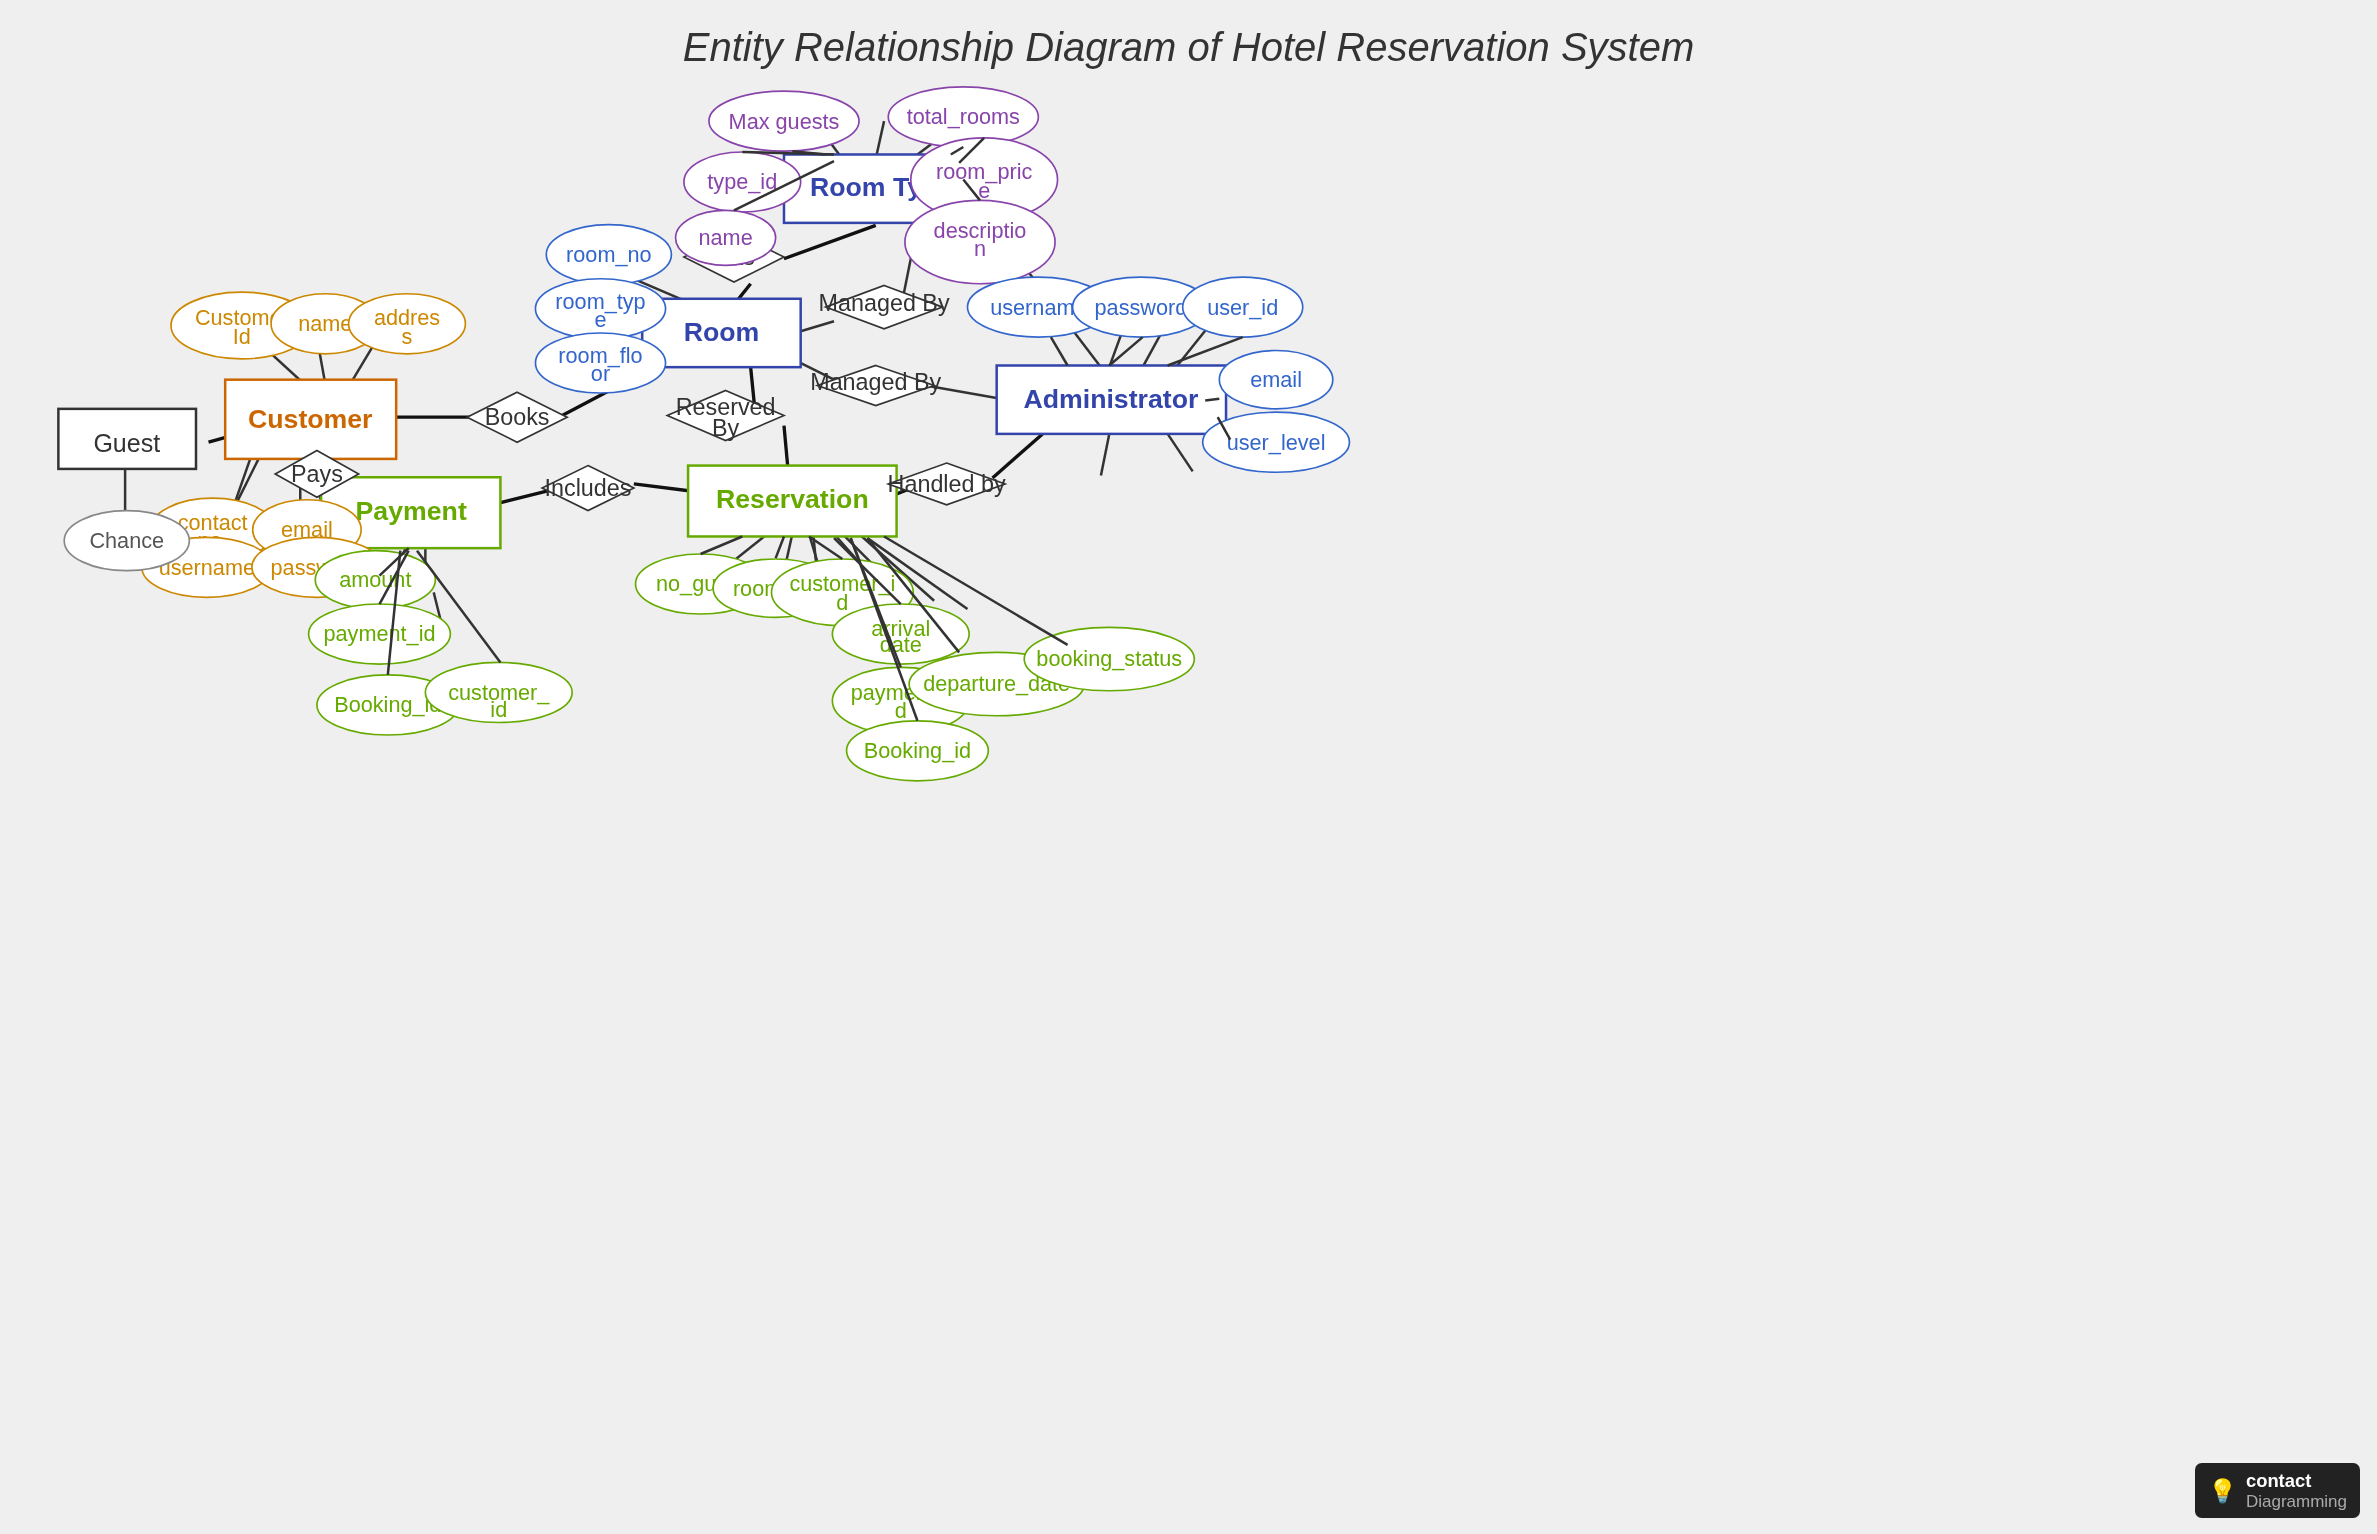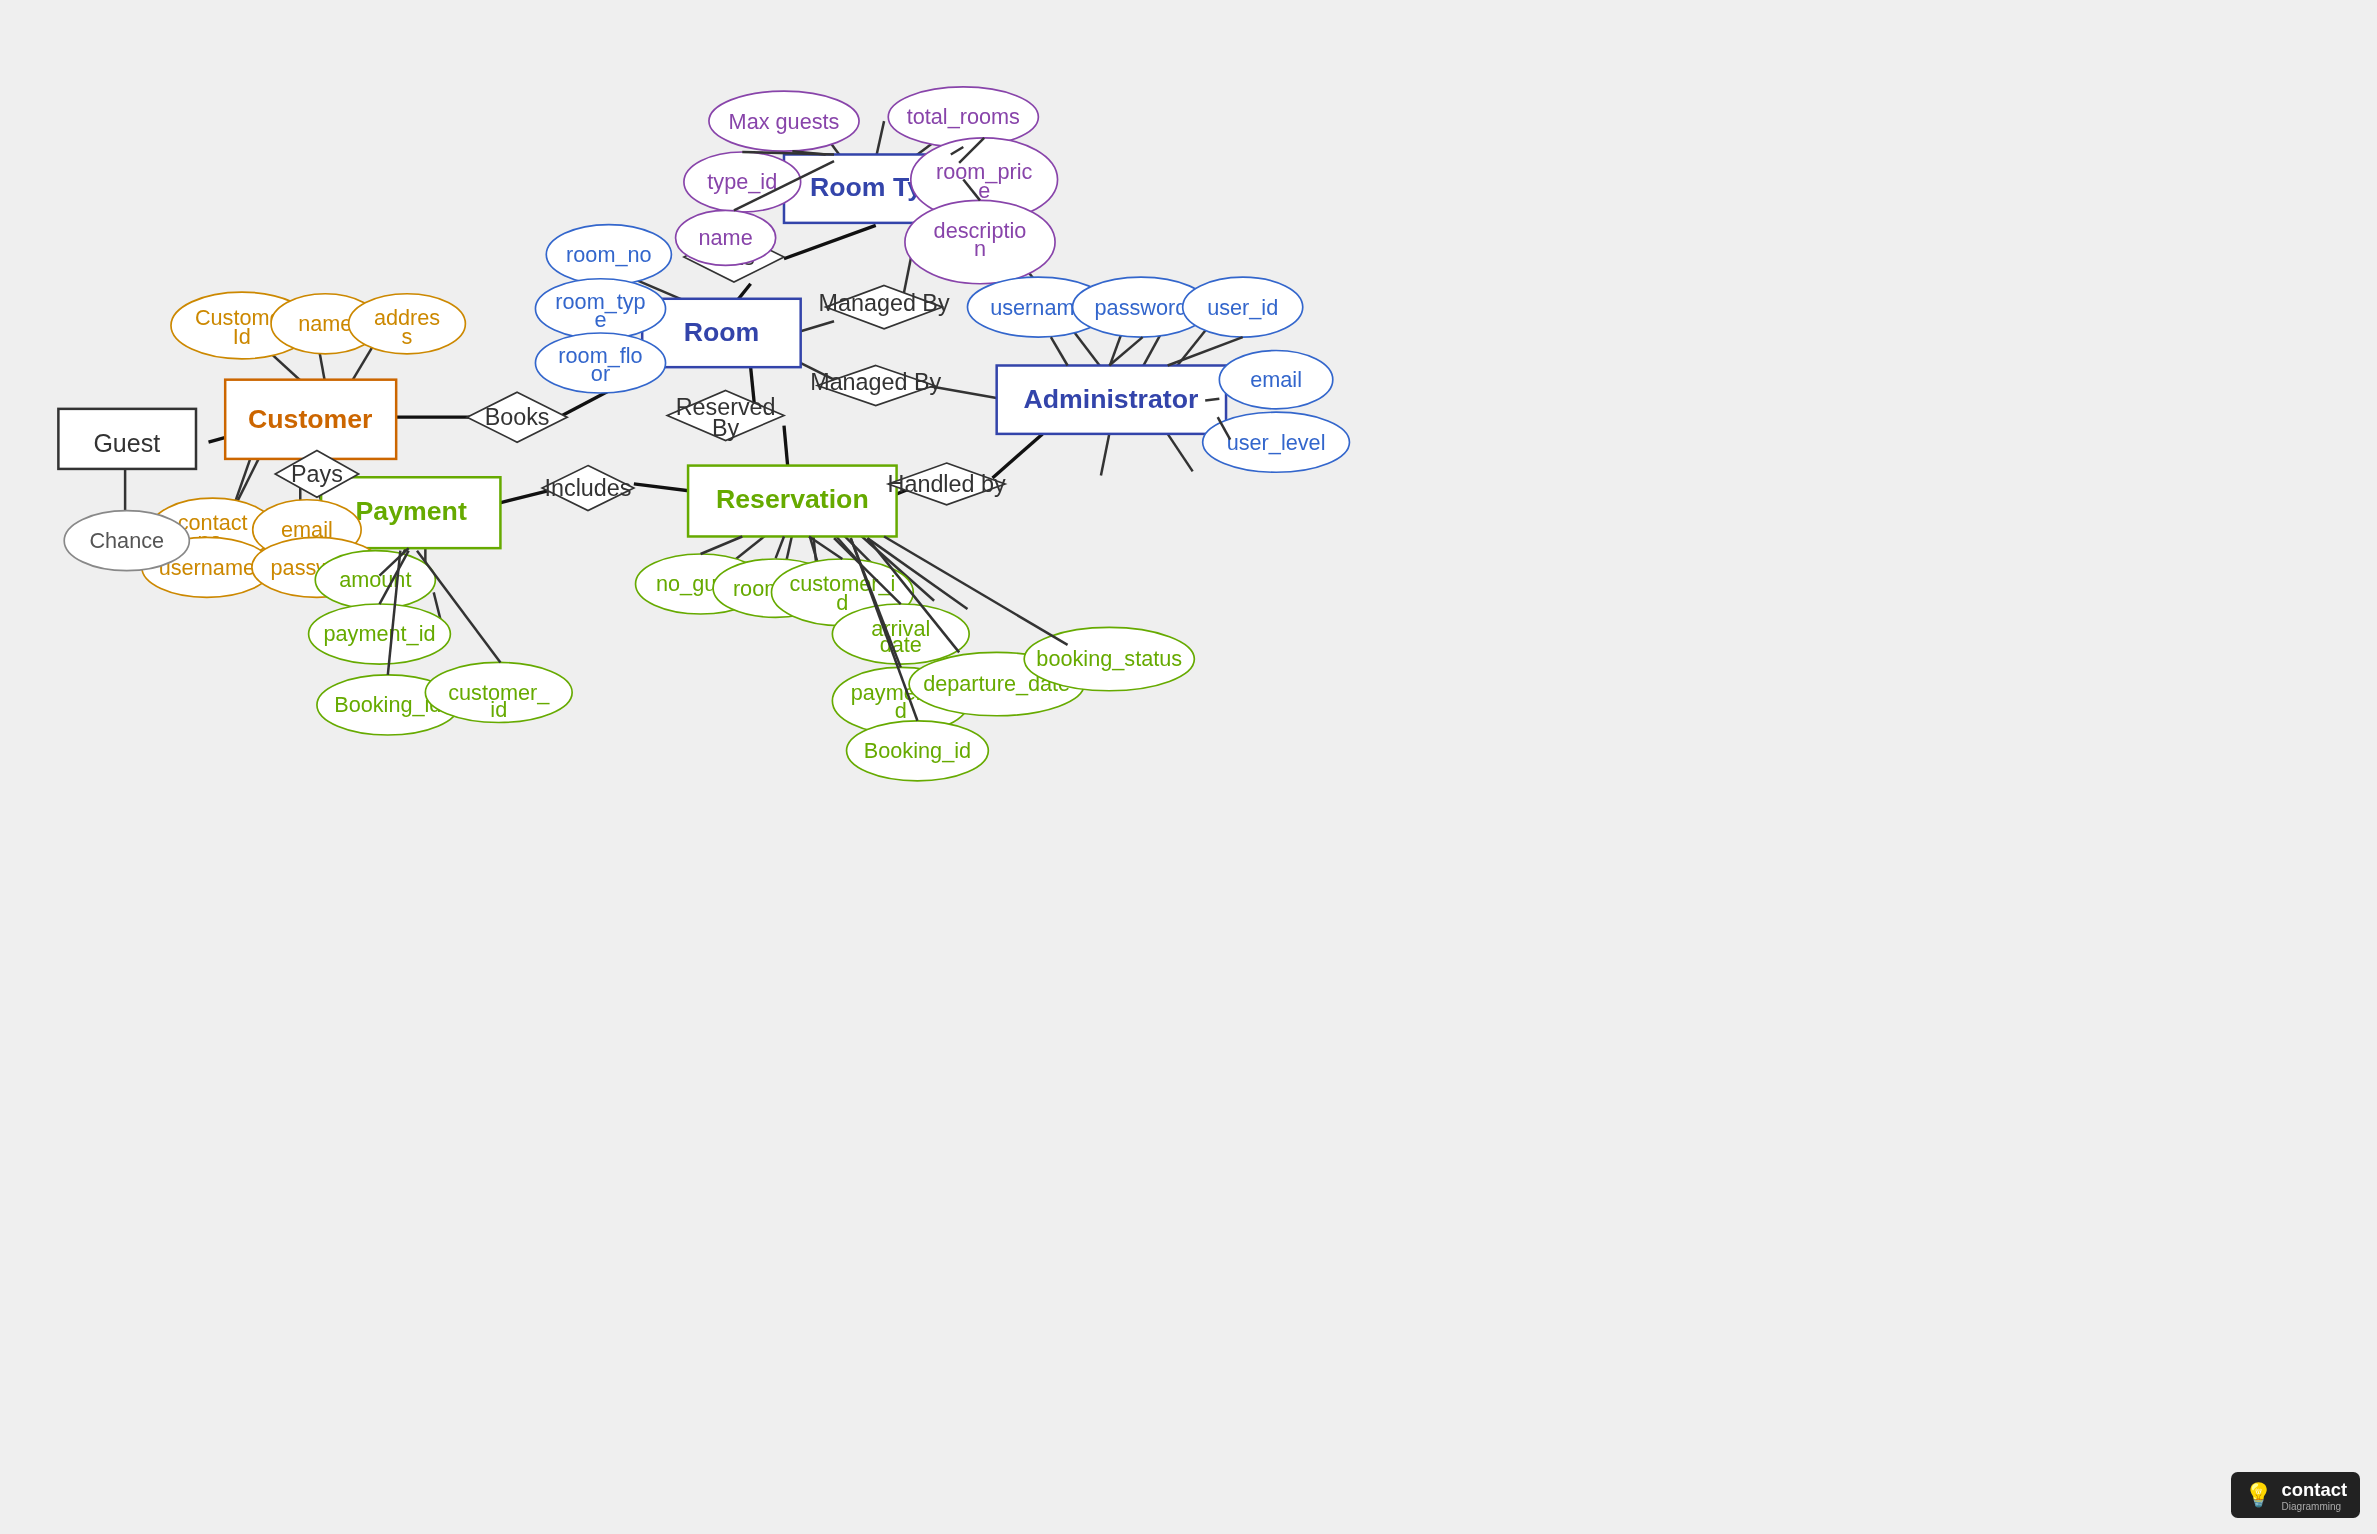--- a/index.html
+++ b/index.html
@@ -179,27 +179,28 @@
       font-size: 23.4px;
     }
     .watermark-text {
       color: white;
       font-size: 18.4px;
       font-weight: bold;
       line-height: 1.2;
     }
     .watermark-sub {
       color: #aaa;
-      font-size: 10px;
+      font-size: 17px;
     }
   </style>
 </head>
 <body>
 
 <div class="diagram-container">
+  <div class="title">Entity Relationship Diagram of Hotel Reservation System</div>
 
   <svg class="diagram-svg" viewBox="0 0 2850 1840" width="2377" height="1535">
 
     <line x1="250" y1="530" x2="340" y2="505" class="line-thick" marker-end="url(#arrow-black)"></line>
 
     <line x1="370" y1="465" x2="310" y2="410" class="line"></line>
     <line x1="390" y1="460" x2="380" y2="405" class="line"></line>
     <line x1="420" y1="460" x2="450" y2="410" class="line"></line>
 
     <line x1="310" y1="550" x2="285" y2="600" class="line"></line>

